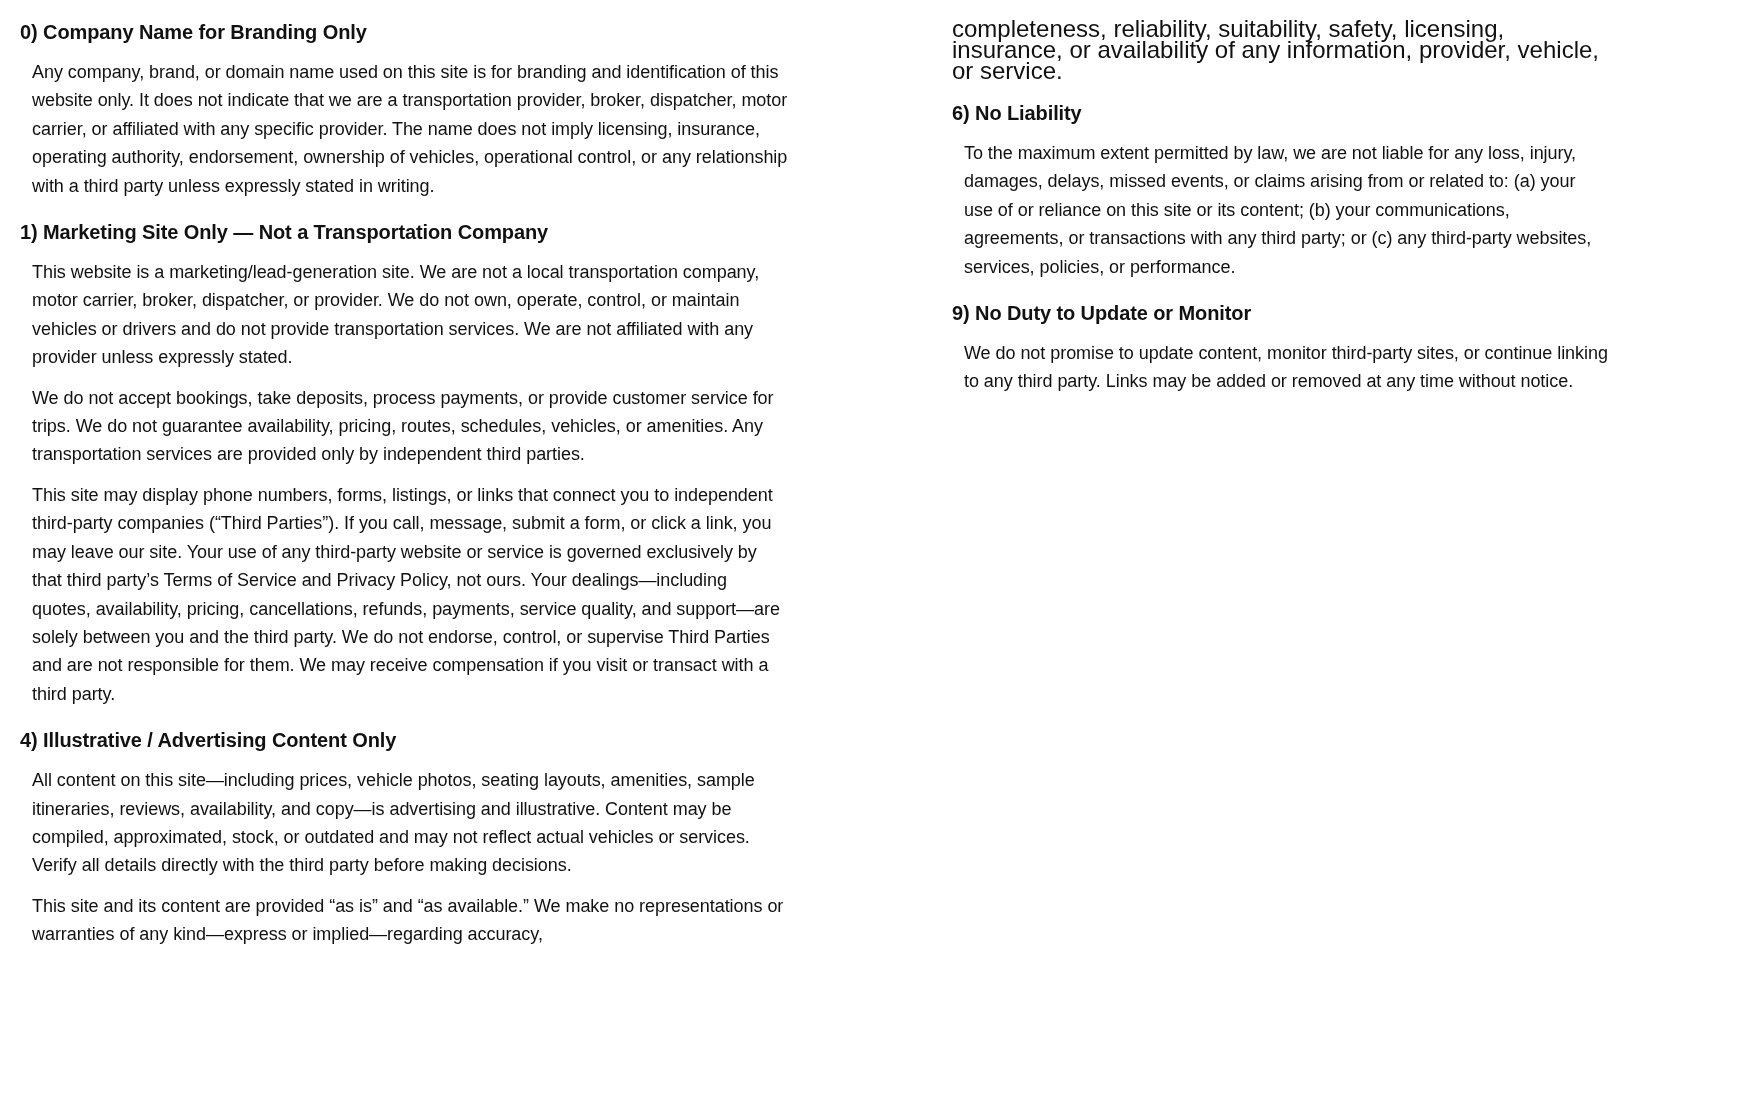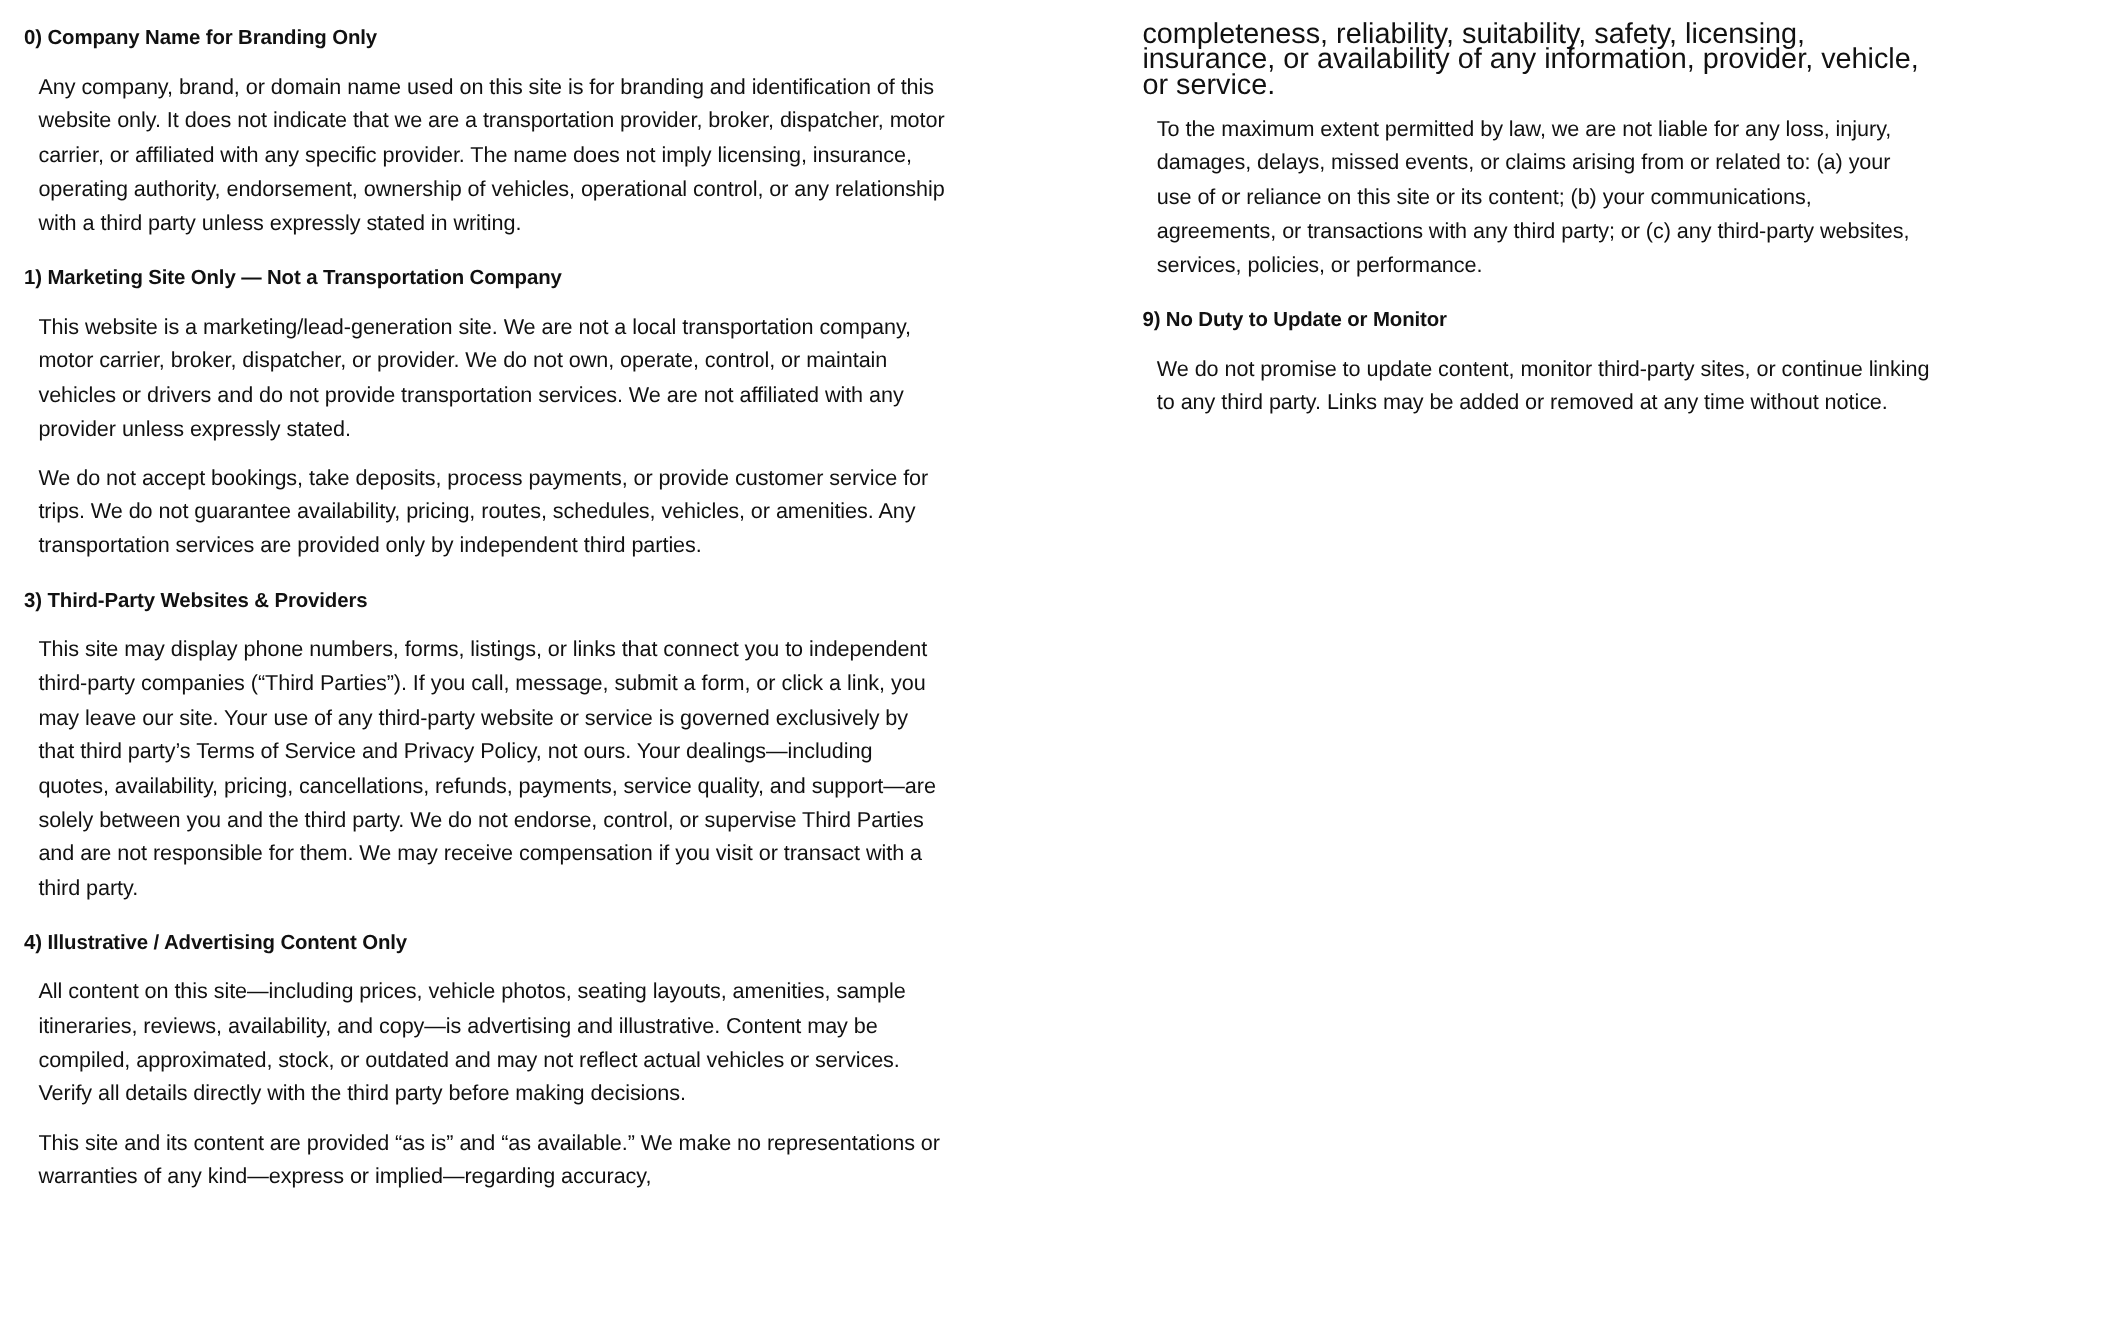--- a/index.html
+++ b/index.html
@@ -30,21 +30,21 @@
   .col {
     width: 820px;
   }
   .col-left { padding-left: 20px; padding-right: 20px; }
   .col-right { padding-left: 132px; padding-right: 20px; }
 
   .section { margin: 0 0 10px 0; }
   .section:first-child { margin-top: 0; }
 
   h3.heading {
-    font-size: 17px;
+    font-size: 20px;
     line-height: 28px;
     font-weight: bold;
     margin: 18px 0 2px 0;
     letter-spacing: -0.1px;
   }
   .col-left .section:first-child h3.heading { margin-top: 0; }
 
   p.body {
     font-size: 18px;
     line-height: 28.4px;
@@ -76,40 +76,40 @@
       <div class="section">
         <h3 class="heading">1) Marketing Site Only — Not a Transportation Company</h3>
         <p class="body"> This website is a <b>marketing/lead-generation</b> site. We are <b>not</b> a local transportation company, motor carrier, broker, dispatcher, or provider. We <b>do not</b> own, operate, control, or maintain vehicles or drivers and <b>do not</b> provide transportation services. We are <b>not affiliated</b> with any provider unless expressly stated.</p>
       </div>
 
       <div class="section">
         <p class="body"> We <b>do not</b> accept bookings, take deposits, process payments, or provide customer service for trips. We <b>do not</b> guarantee availability, pricing, routes, schedules, vehicles, or amenities. Any transportation services are provided <b>only</b> by independent third parties.</p>
       </div>
 
       <div class="section">
-        <h3 class="heading">3) Third-Party Websites &amp; Providers</h3>
         <p class="body"> This site may display phone numbers, forms, listings, or links that connect you to <b>independent third-party</b> companies (“Third Parties”). If you call, message, submit a form, or click a link, you may leave our site. Your use of any third-party website or service is governed <b>exclusively</b> by that third party’s <b>Terms of Service</b> and <b>Privacy Policy</b>, <b>not ours</b>. Your dealings—including quotes, availability, pricing, cancellations, refunds, payments, service quality, and support—are <b>solely between you and the third party</b>. We do <b>not</b> endorse, control, or supervise Third Parties and are <b>not responsible</b> for them. We may receive compensation if you visit or transact with a third party.</p>
       </div>
 
       <div class="section">
         <h3 class="heading">4) Illustrative / Advertising Content Only</h3>
         <p class="body"> All content on this site—including prices, vehicle photos, seating layouts, amenities, sample itineraries, reviews, availability, and copy—is <b>advertising and illustrative</b>. Content may be compiled, approximated, stock, or outdated and may <b>not</b> reflect actual vehicles or services. Verify all details <b>directly with the third party</b> before making decisions.</p>
       </div>
 
       <div class="section">
         <p class="body"> This site and its content are provided <b>“as is”</b> and <b>“as available.”</b> We make <b>no representations or warranties</b> of any kind—express or implied—regarding accuracy,</p>
       </div>
 
     </div>
 
     <div class="col col-right">
 
       <p class="continued-para">completeness, reliability, suitability, safety, licensing, insurance, or availability of any information, provider, vehicle, or service.</p>
 
       <div class="section">
+        <h3 class="heading">6) No Liability</h3>
         <p class="body"> To the maximum extent permitted by law, we are <b>not liable</b> for any loss, injury, damages, delays, missed events, or claims arising from or related to: (a) your use of or reliance on this site or its content; (b) your communications, agreements, or transactions with any third party; or (c) any third-party websites, services, policies, or performance.</p>
       </div>
 
       <div class="section">
         <h3 class="heading">9) No Duty to Update or Monitor</h3>
         <p class="body"> We <b>do not</b> promise to update content, monitor third-party sites, or continue linking to any third party. Links may be added or removed at any time without notice.</p>
       </div>
 
     </div>
 

